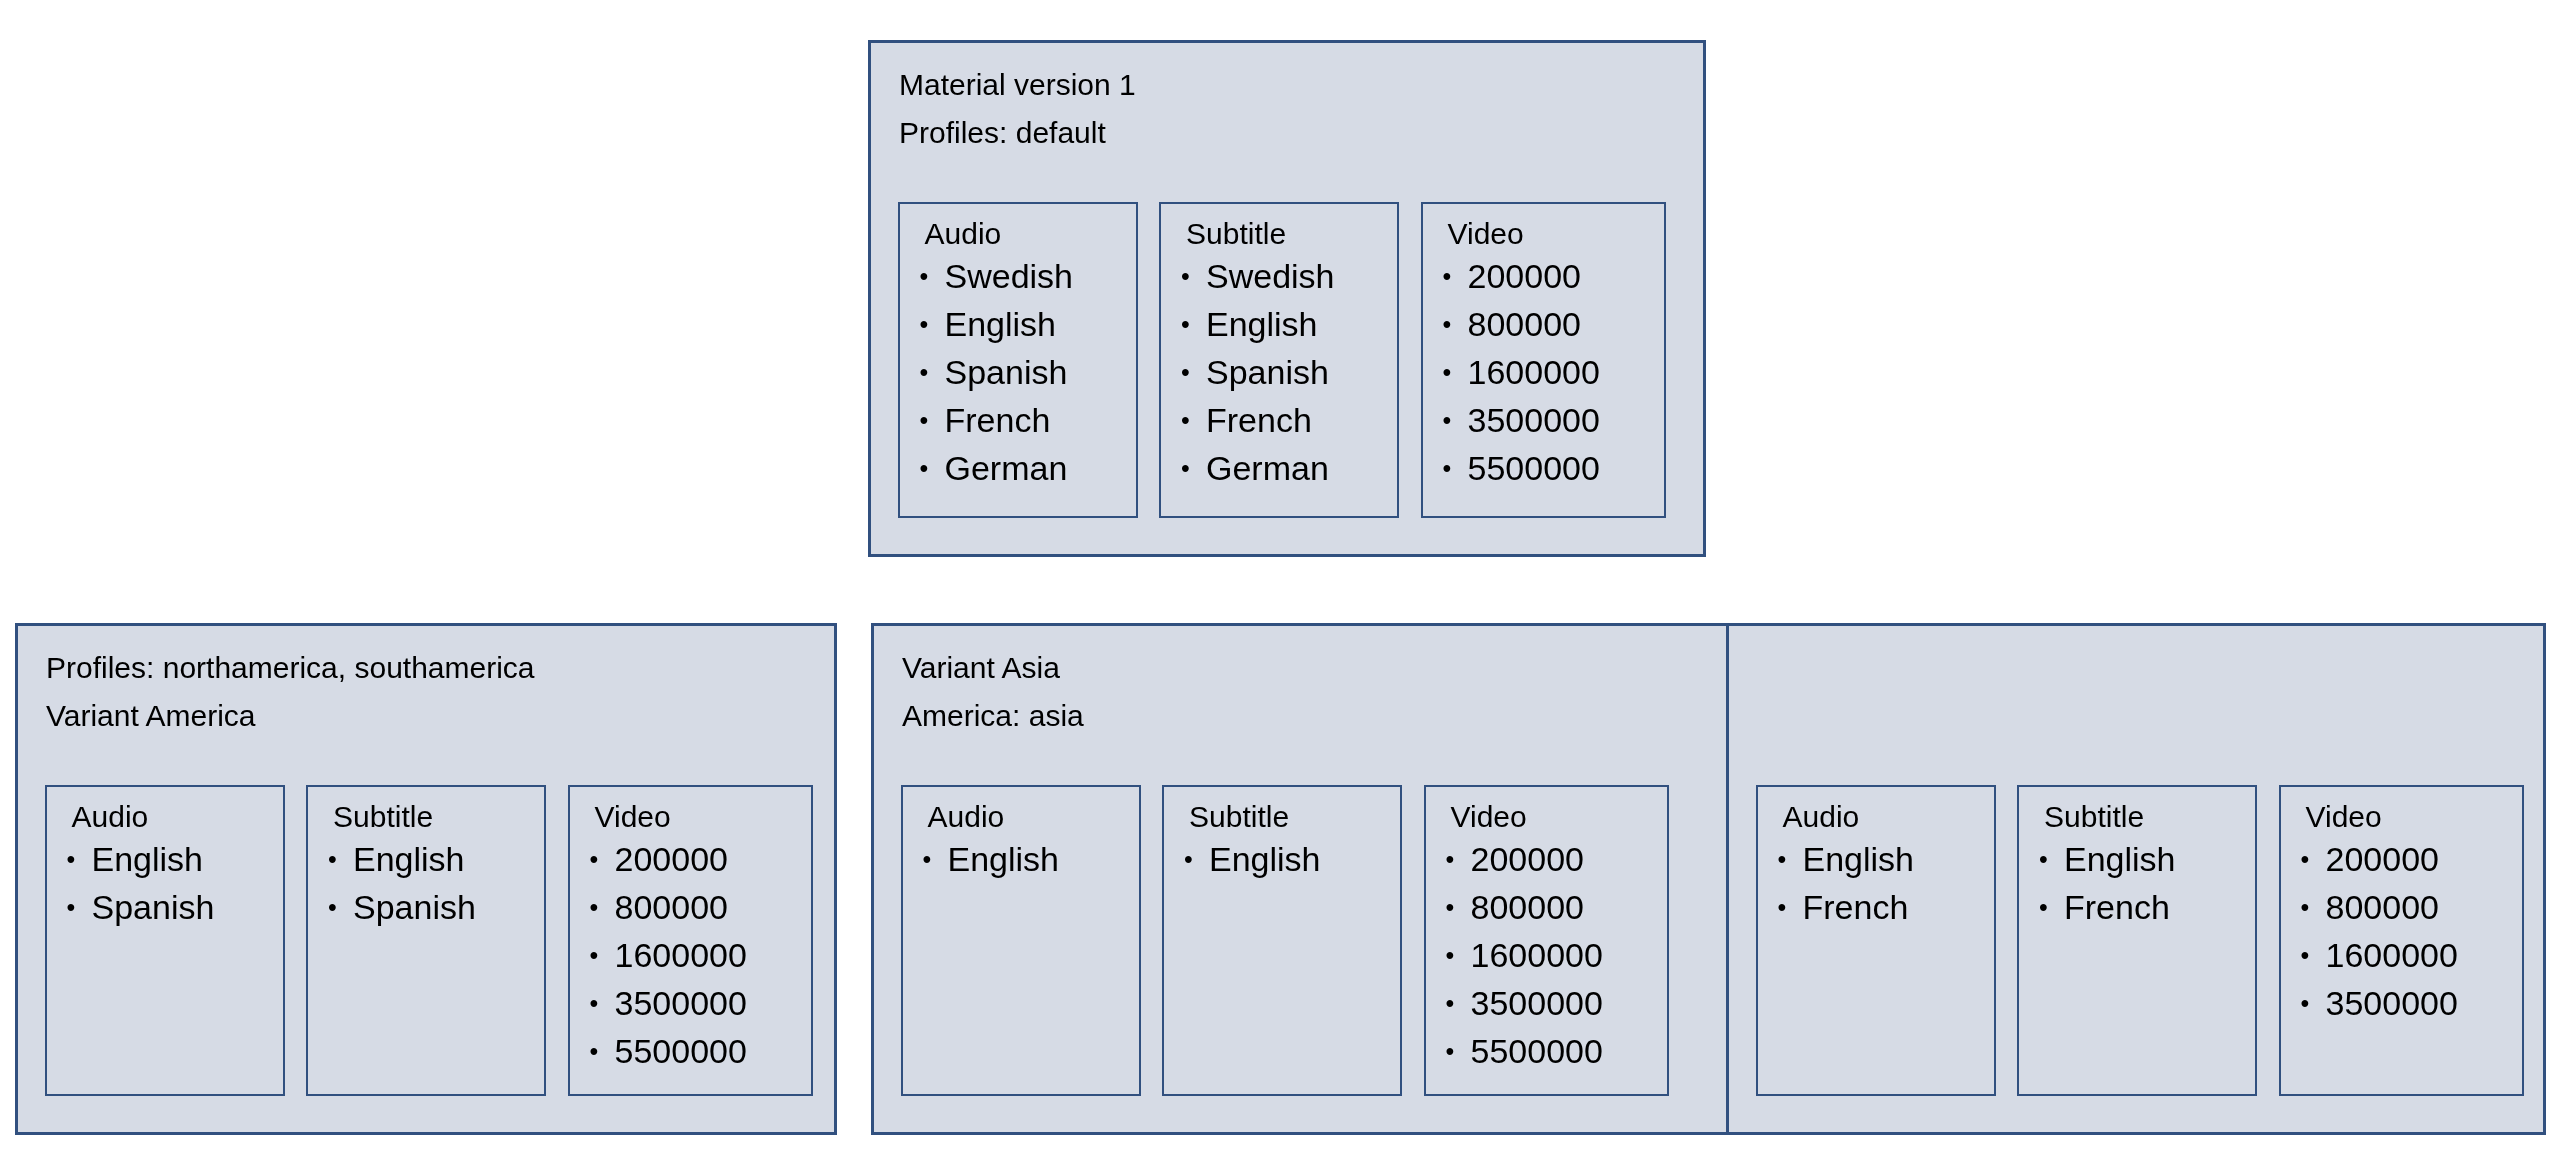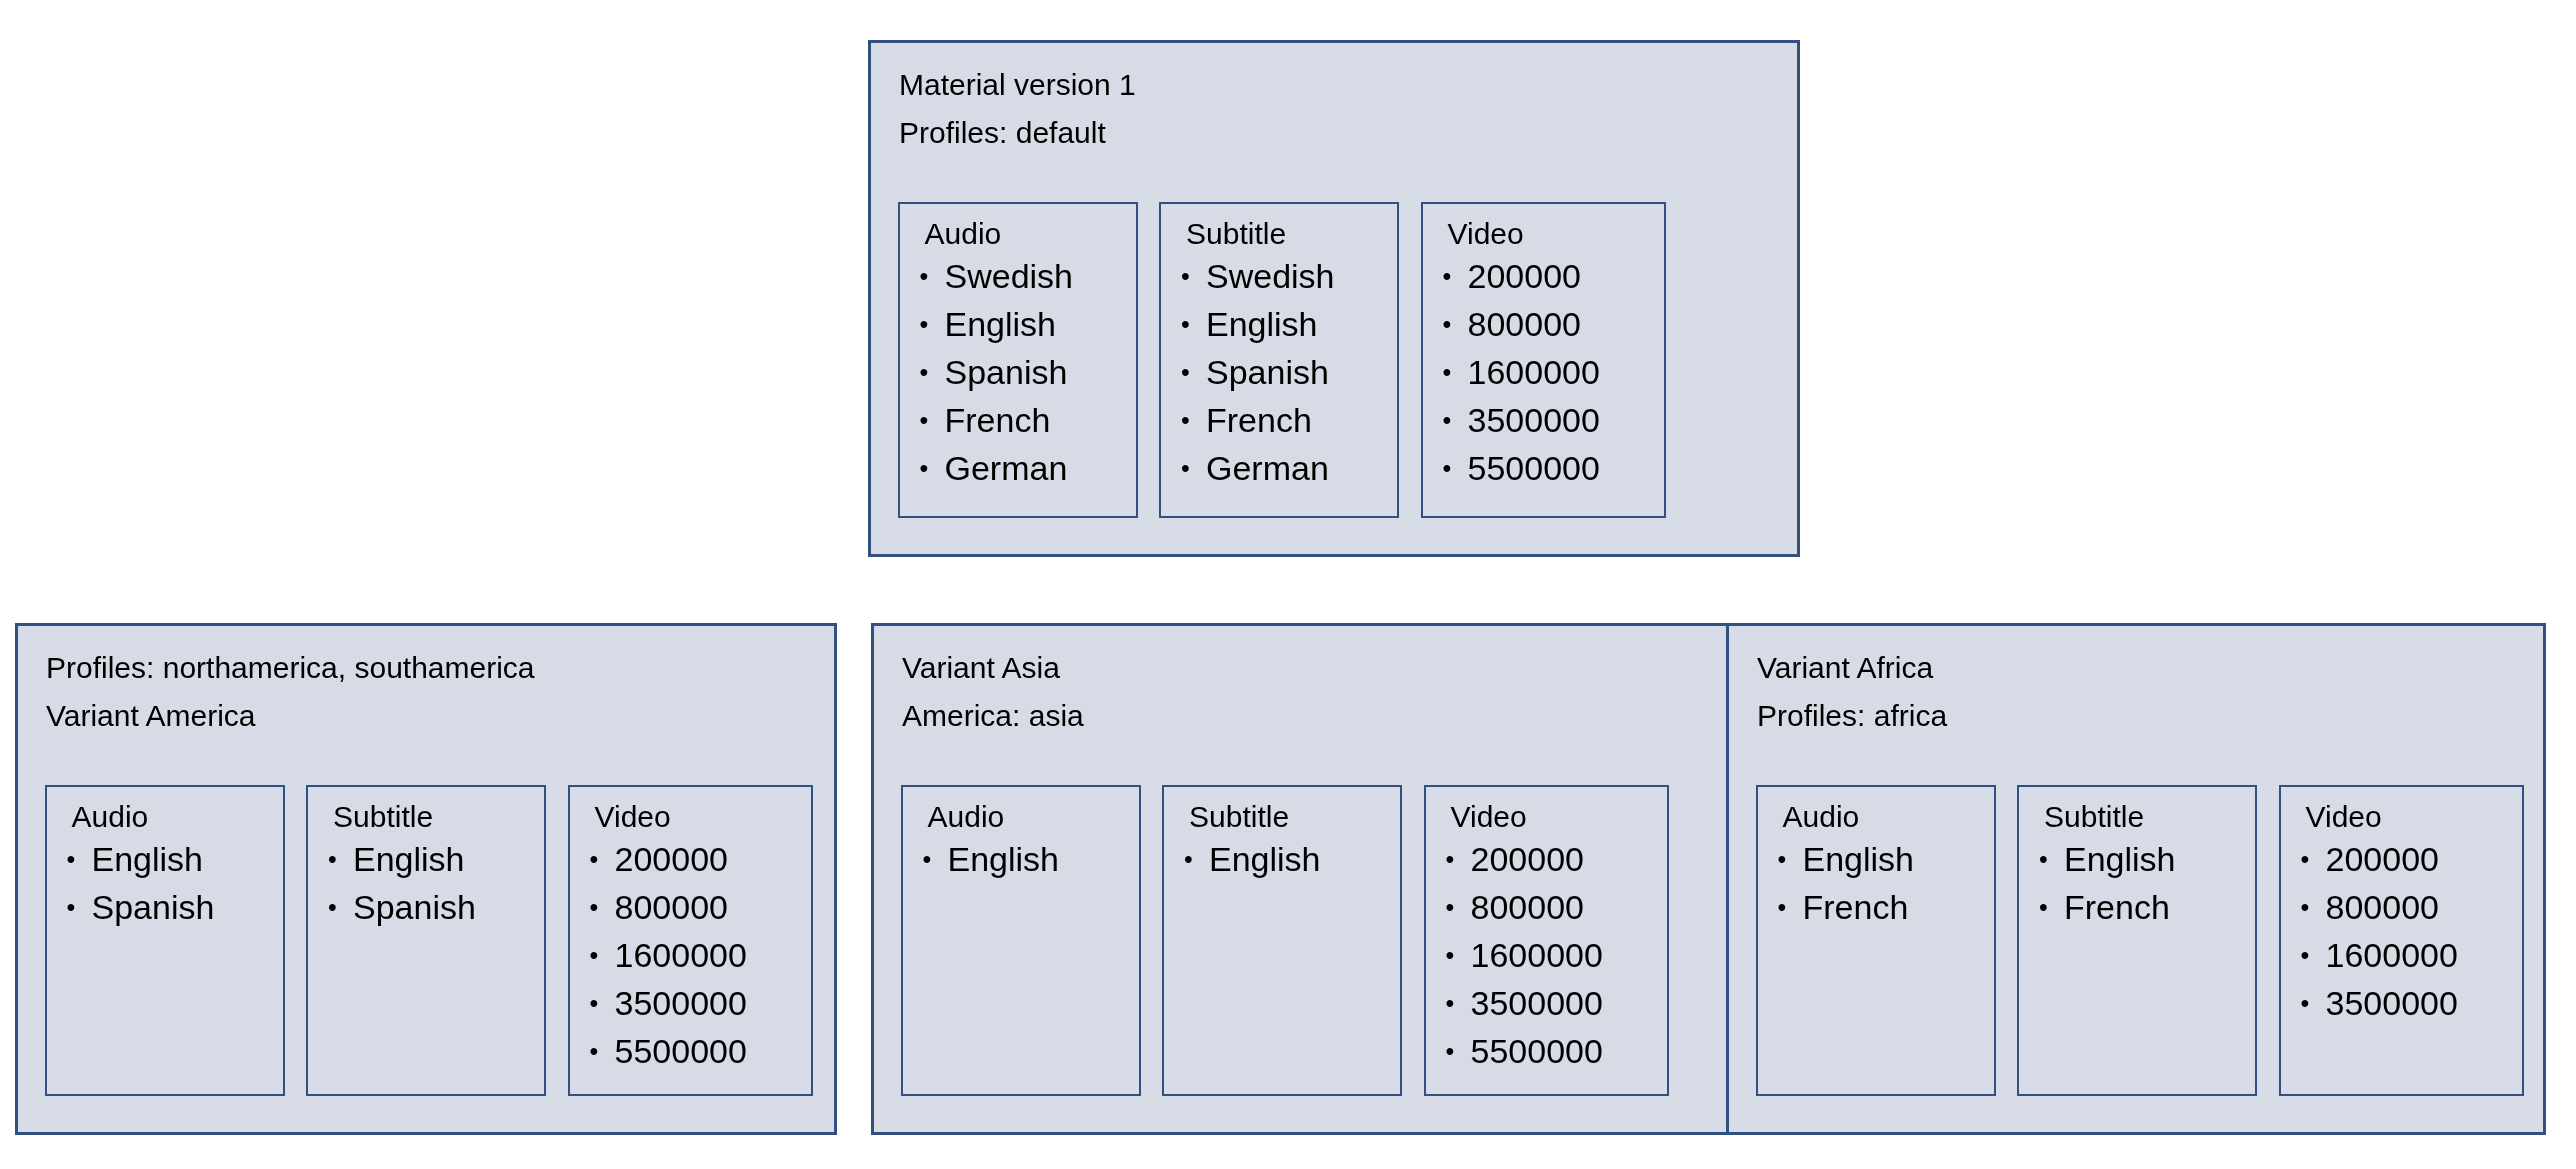--- a/index.html
+++ b/index.html
@@ -80,21 +80,21 @@
     left: 20px;
     top: 0;
     font-size: 25px;
     line-height: 48px;
   }
 
   
   #panel-master {
     left: 868px;
     top: 40px;
-    width: 932px;
+    width: 838px;
     height: 517px;
   }
   #panel-master .tracks {
     left: 26.5px;
     top: 159px;
     height: 316px;
   }
   #panel-master .track-box { height: 316px; }
   #panel-master .track-box.audio    { width: 240px; margin-right: 21.5px; }
   #panel-master .track-box.subtitle { width: 240px; margin-right: 21.5px; }
@@ -240,24 +240,20 @@
           <li>1600000</li>
           <li>3500000</li>
           <li>5500000</li>
         </ul>
       </div>
 
     </div>
   </div>
 
   <div class="panel panel-variant" id="panel-africa">
-    <div class="panel-heading">
-      <div>Variant Africa</div>
-      <div>Profiles: africa</div>
-    </div>
     <div class="tracks">
 
       <div class="track-box audio">
         <div class="track-title">Audio</div>
         <ul class="track-list">
           <li>English</li>
           <li>French</li>
         </ul>
       </div>
 

